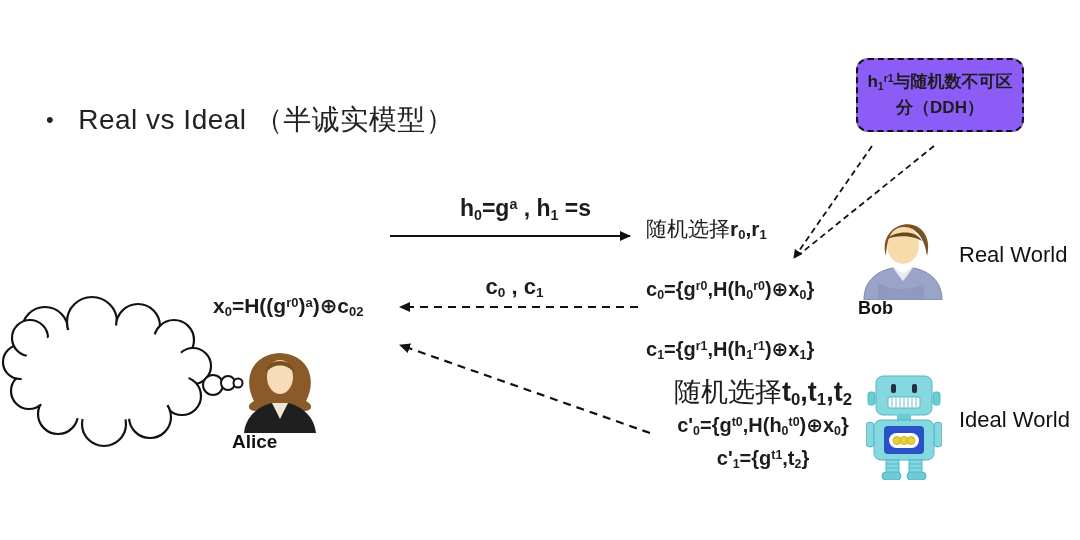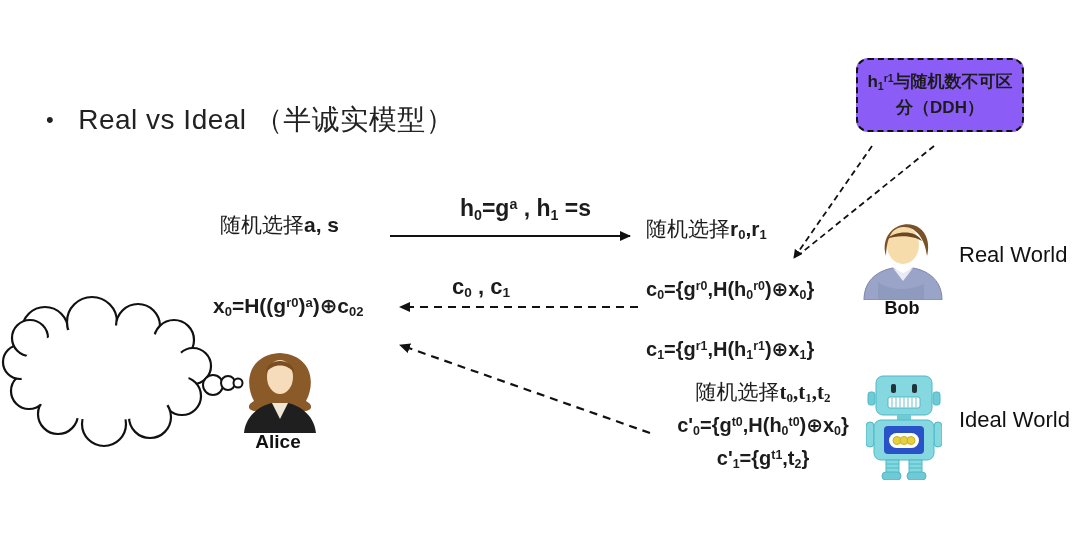--- a/index.html
+++ b/index.html
@@ -20,38 +20,38 @@
     border:2.5px dashed #111;border-radius:12px;padding:9px 6px 8px;
     text-align:center;font-size:17px;font-weight:700;line-height:1.55;background:#8b5cf6;}
 
   .math{font-weight:700;}
   sub,sup{font-size:.62em;line-height:0;}
   sup{vertical-align:.5em;}
   sub{vertical-align:-.25em;}
 
   .choose-a{left:220px;top:211px;font-size:21px;}
   .msg1{left:418px;top:195px;width:215px;text-align:center;font-size:23px;}
-  .msg2{left:452px;top:274px;width:125px;text-align:left;font-size:22px;}
+  .msg2{left:452px;top:274px;width:125px;text-align:center;font-size:22px;}
   .msg3{left:468px;top:360px;width:118px;text-align:center;font-size:22px;}
 
   .real-block{left:646px;top:213px;width:244px;line-height:32px;}
   .real-block .row1{font-size:21px;}
   .real-block .frow{font-size:20px;margin-top:28px;}
 
   .ideal-block{left:634px;top:376px;width:258px;text-align:center;line-height:33px;}
-  .ideal-block .row1{font-size:21px;font-family:Liberation Serif, serif;}
+  .ideal-block .row1{font-size:27px;}
   .ideal-block .frow{font-size:20px;}
 
   .x0-formula{left:213px;top:294px;font-size:21px;}
 
   .world-label{font-size:22px;color:#111;margin-left:9px;}
   .real-world{left:950px;top:242px;}
   .ideal-world{left:950px;top:407px;}
 
-  .avatar-name{font-weight:700;text-align:center;color:#111;}
+  .avatar-name{font-weight:700;text-align:left;color:#111;}
   .bob-name{left:858px;top:298px;width:88px;font-size:18px;}
   .alice-name{left:232px;top:431px;width:92px;font-size:19px;}
 
   .cloud-text{left:24px;top:331px;width:160px;text-align:center;
     font-size:16px;line-height:21px;color:#111;}
 </style>
 </head>
 <body>
 
 <div class="slide">
@@ -98,23 +98,20 @@
     </g>
   </svg>
 
   <div class="abs title-row">
     <span class="bullet">•</span>
     <span>Real vs Ideal （半诚实模型）</span>
   </div>
 
   <div class="abs callout">h<sub>1</sub><sup>r1</sup>与随机数不可区分（DDH）</div>
 
-  <div class="abs choose-a">
-    <span>随机选择</span><span class="math">a, s</span>
-  </div>
 
   <div class="abs msg1 math">h<sub>0</sub>=g<sup>a</sup> , h<sub>1</sub> =s</div>
   <div class="abs msg2 math">c<sub>0</sub> , c<sub>1</sub></div>
 
   <div class="abs x0-formula math">x<sub>0</sub>=H((g<sup>r0</sup>)<sup>a</sup>)⊕c<sub>02</sub></div>
 
   <div class="abs real-block">
     <div class="row1">
       <span>随机选择</span><span class="math">r<sub>0</sub>,r<sub>1</sub></span>
     </div>

